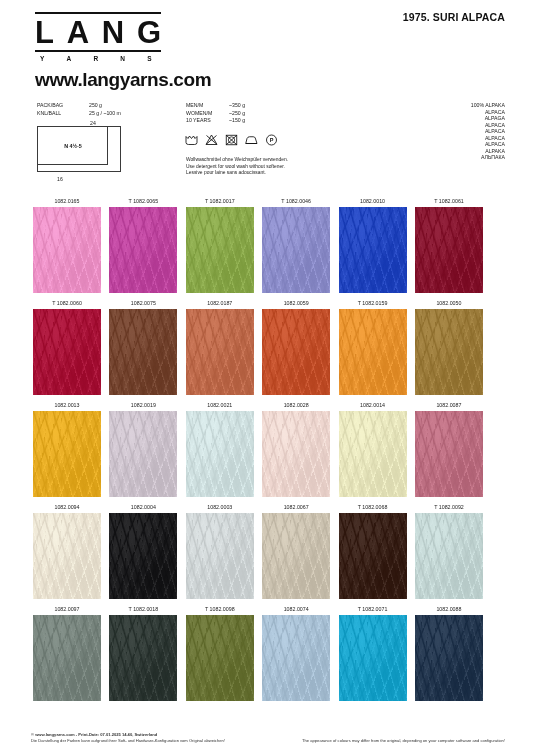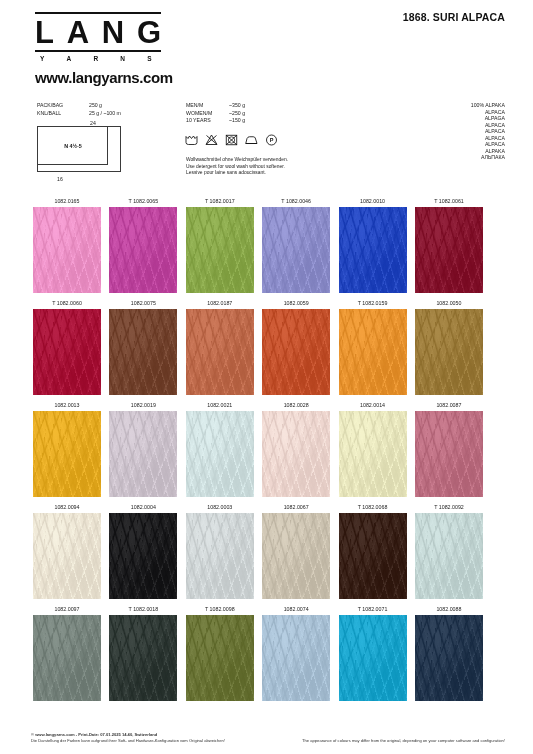--- a/index.html
+++ b/index.html
@@ -8,21 +8,21 @@
 
   
   .header{position:absolute;left:0;top:0;width:533px;height:92px;}
   .logo-wrap{position:absolute;left:33px;top:12px;width:130px;}
   .logo-rule-top{width:126px;height:2px;background:#111;margin:0 0 2px 2px;}
   .logo-lang{display:flex;justify-content:space-between;width:126px;margin-left:2px;
       font-family:"Liberation Sans",sans-serif;font-weight:700;font-size:31px;line-height:33px;letter-spacing:0;color:#111;}
   .logo-rule-bot{width:126px;height:2px;background:#111;margin:1px 0 0 2px;}
   .logo-yarns{display:flex;justify-content:space-between;width:112px;margin:3px 0 0 7px;
       font-size:6.5px;font-weight:700;letter-spacing:.5px;color:#111;}
-  .logo-url{margin:7px 0 0 2px;font-size:15px;font-weight:700;color:#111;letter-spacing:-.4px;}
+  .logo-url{margin:7px 0 0 2px;font-size:19px;font-weight:700;color:#111;letter-spacing:-.4px;}
   .doc-title{position:absolute;right:28px;top:11px;font-size:10.5px;font-weight:700;letter-spacing:.15px;color:#111;}
 
   
   .spec{position:absolute;left:0;top:100px;width:533px;height:88px;font-size:5.2px;color:#222;}
   .spec-left{position:absolute;left:37px;top:2px;width:140px;}
   .kv{display:flex;line-height:7.6px;}
   .kv .k{width:52px;}
   .kv .v{width:auto;}
   .gauge{position:absolute;left:37px;top:26px;width:84px;height:46px;border:.7px solid #3a3a3a;box-sizing:border-box;background:#fff;}
   .gauge-inner{position:absolute;left:0;top:0;width:70px;height:38px;border-right:.7px solid #3a3a3a;border-bottom:.7px solid #3a3a3a;box-sizing:border-box;}
@@ -70,21 +70,21 @@
       <div class="logo-rule-bot"></div>
       <div class="logo-yarns">
         <span>Y</span>
         <span>A</span>
         <span>R</span>
         <span>N</span>
         <span>S</span>
       </div>
       <div class="logo-url">www.langyarns.com</div>
     </div>
-    <div class="doc-title">1868. SURI ALPACA</div>
+    <div class="doc-title">1975. SURI ALPACA</div>
   </div>
 
   <div class="spec">
 
     <div class="spec-left">
       <div class="kv">
         <span class="k">PACK/BAG</span>
         <span class="v">250 g</span>
       </div>
       <div class="kv">

